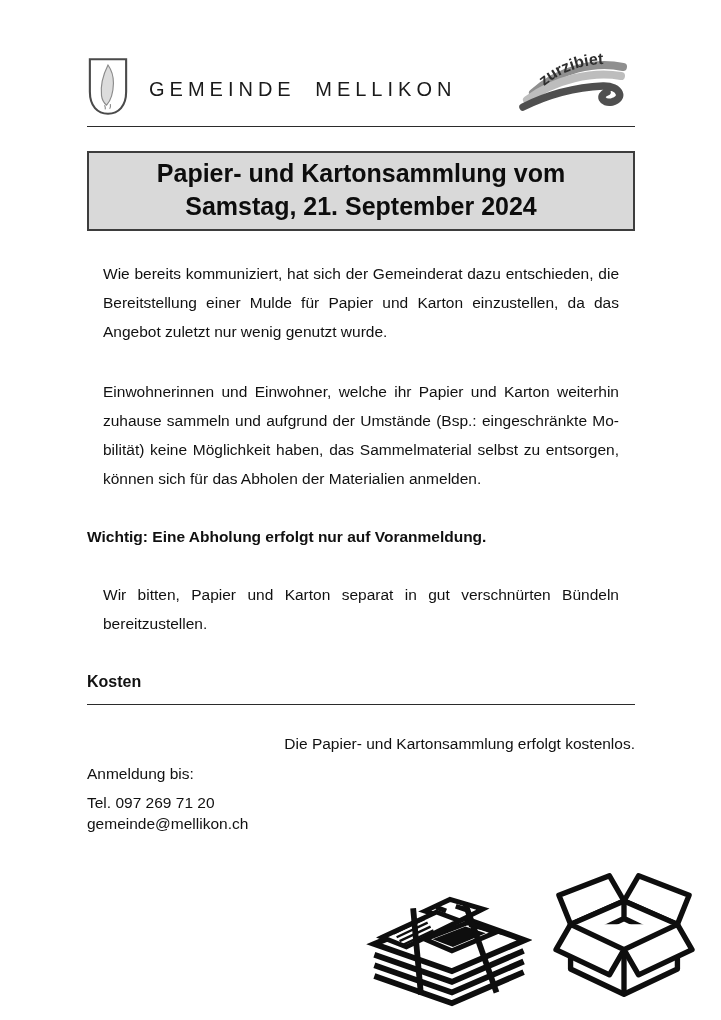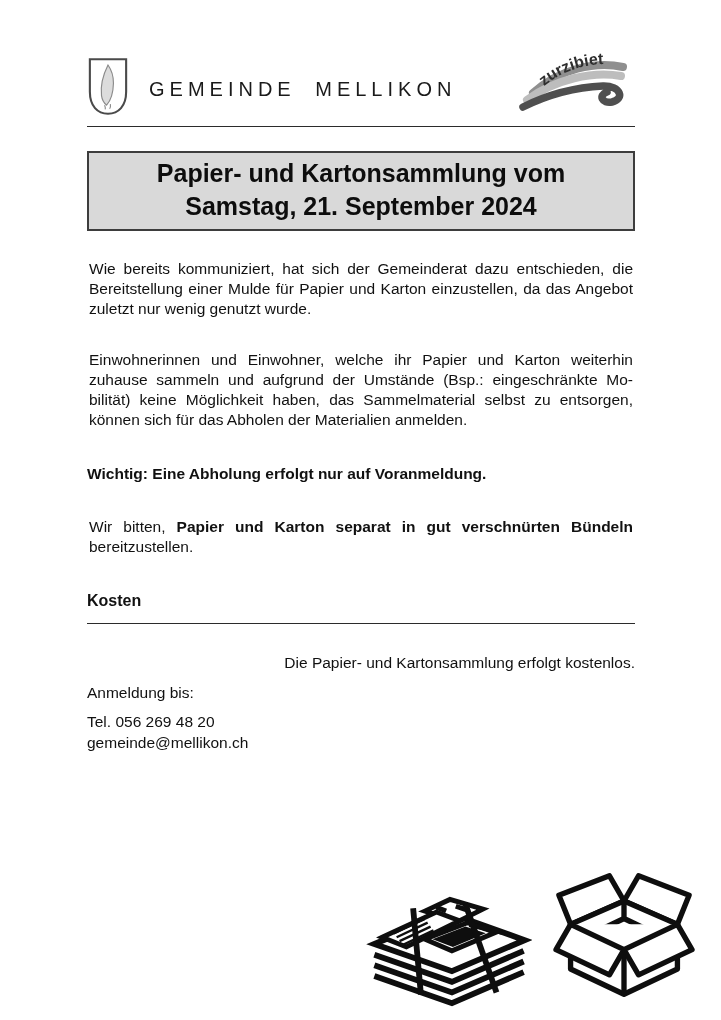--- a/index.html
+++ b/index.html
@@ -46,34 +46,34 @@
     font-weight: bold;
     font-size: 25px;
     line-height: 33px;
     padding: 4px 0 6px 0;
     color: #0d0d0d;
   }
 
   
   .para {
     font-size: 15.5px;
-    line-height: 20px;
+    line-height: 29px;
     text-align: justify;
-    margin: 2px;
+    margin: 16px;
   }
   .p1 { margin-top: 28px; }
   .p2 { margin-top: 31px; }
   .important-line {
     margin-top: 33px;
     font-weight: bold;
     font-size: 15.5px;
     line-height: 21.5px;
   }
   .request-para { margin-top: 32px; }
-  .b { font-weight: bold; }
+  .b { font-weight: normal; }
 
   
   .section-heading {
     margin-top: 35px;
     font-weight: bold;
     font-size: 16px;
     padding-bottom: 13px;
     border-bottom: 1.5px solid #2b2b2b;
   }
   .section-heading.anmeldung { margin-top: 44px; }
@@ -152,21 +152,21 @@
     <div class="section-heading">Kosten</div>
     <div class="section-body">Die Papier- und Kartonsammlung erfolgt kostenlos.</div>
 
 
     <div class="info-table">
       <div class="info-row">
         <div class="info-label">Anmeldung bis:</div>
       </div>
       <div class="info-row">
         <div class="info-value">
-          <div>Tel. 056 269 48 20</div>
+          <div>Tel. 097 269 71 20</div>
           <div>gemeinde@mellikon.ch</div>
         </div>
       </div>
     </div>
   </div>
 
   <div class="footer-icons">
     <span class="icon-news">
       <svg width="166" height="126" viewBox="0 0 170 130">
         <g stroke="#0e0e0e" stroke-width="6" fill="none" stroke-linejoin="miter">

